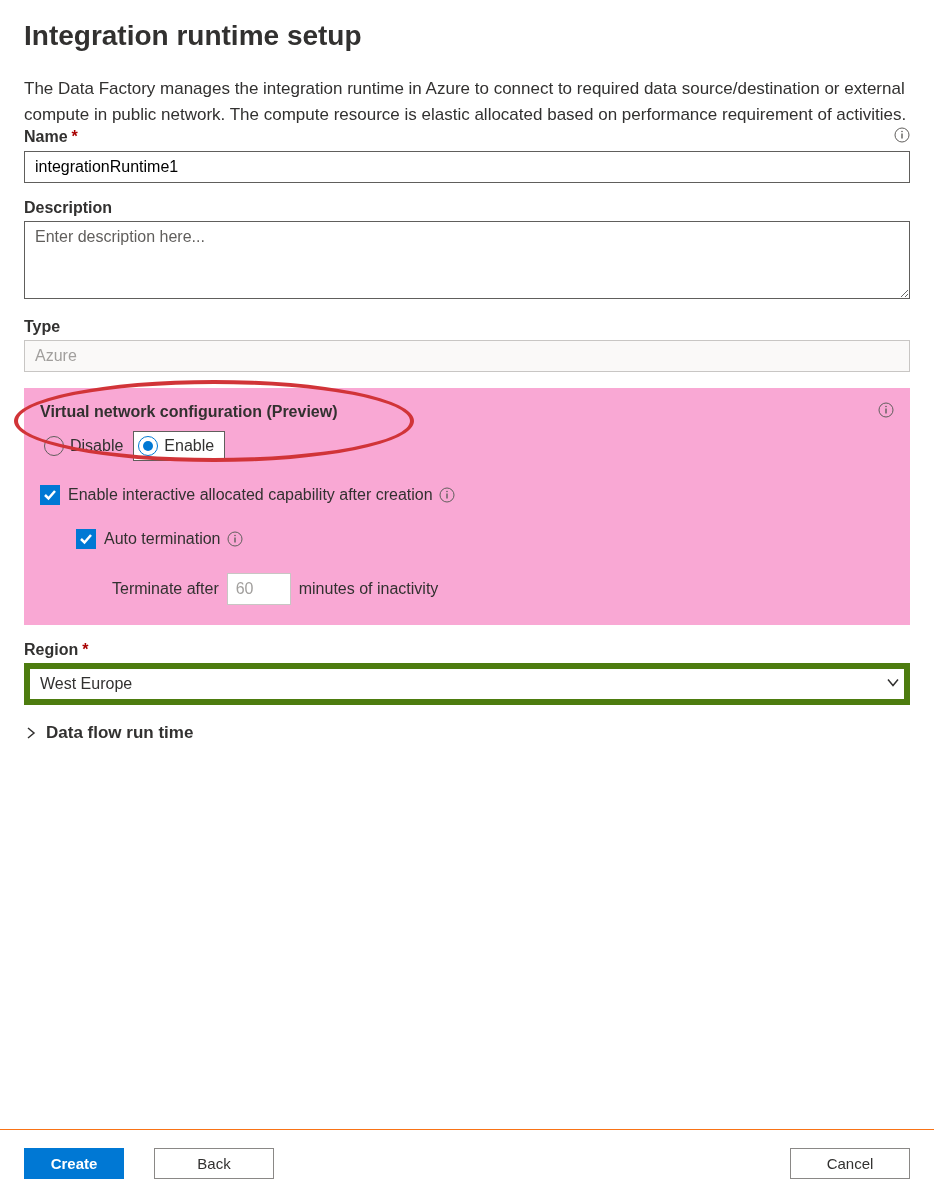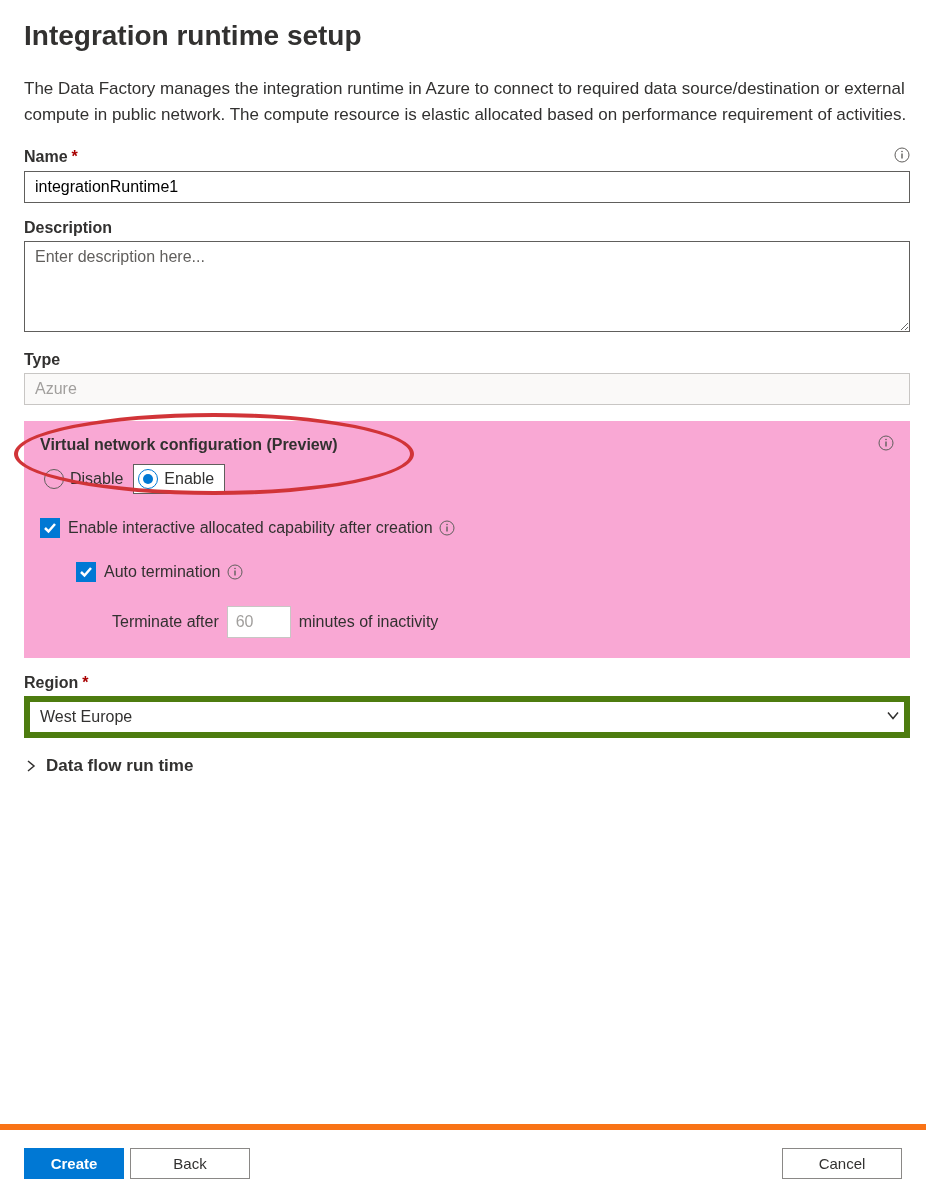--- a/index.html
+++ b/index.html
@@ -22,21 +22,20 @@
     h1 {
       font-size: 28px;
       font-weight: 600;
       color: #323130;
       margin-bottom: 24px;
     }
     .description-text {
       font-size: 17px;
       color: #323130;
       line-height: 1.5;
-      margin-bottom: 20px;
     }
     .field-group {
       margin-bottom: 16px;
     }
     .field-label {
       font-size: 16px;
       font-weight: 700;
       color: #323130;
       margin-bottom: 4px;
       display: flex;
@@ -71,21 +70,21 @@
       font-family: inherit;
     }
     .textarea-input {
       width: 100%;
       padding: 6px 10px;
       font-size: 16px;
       border: 1px solid #605e5c;
       background: #ffffff;
       font-family: inherit;
       resize: both;
-      height: 91px;
+      height: 78px;
     }
     .text-input:disabled, .text-input.readonly {
       background: #faf9f8;
       color: #a19f9d;
       border: 1px solid #c8c6c4;
     }
     .textarea-input::placeholder {
       color: #605e5c;
     }
     .vnet-section {
@@ -216,25 +215,25 @@
       width: 14px;
       height: 14px;
       display: flex;
       align-items: center;
       justify-content: center;
     }
     .footer {
       position: absolute;
       bottom: 0;
       left: 0;
-      right: 8px;
-      border-top: 6px solid #f97316;
+      right: 0;
+      border-top: 1px solid #f97316;
       padding: 18px 24px;
       display: flex;
-      gap: 6px;
+      gap: 30px;
     }
     .btn {
       padding: 6px 20px;
       font-size: 15px;
       font-family: inherit;
       cursor: pointer;
       border: 1px solid #8a8886;
       background: #ffffff;
       min-width: 100px;
     }

